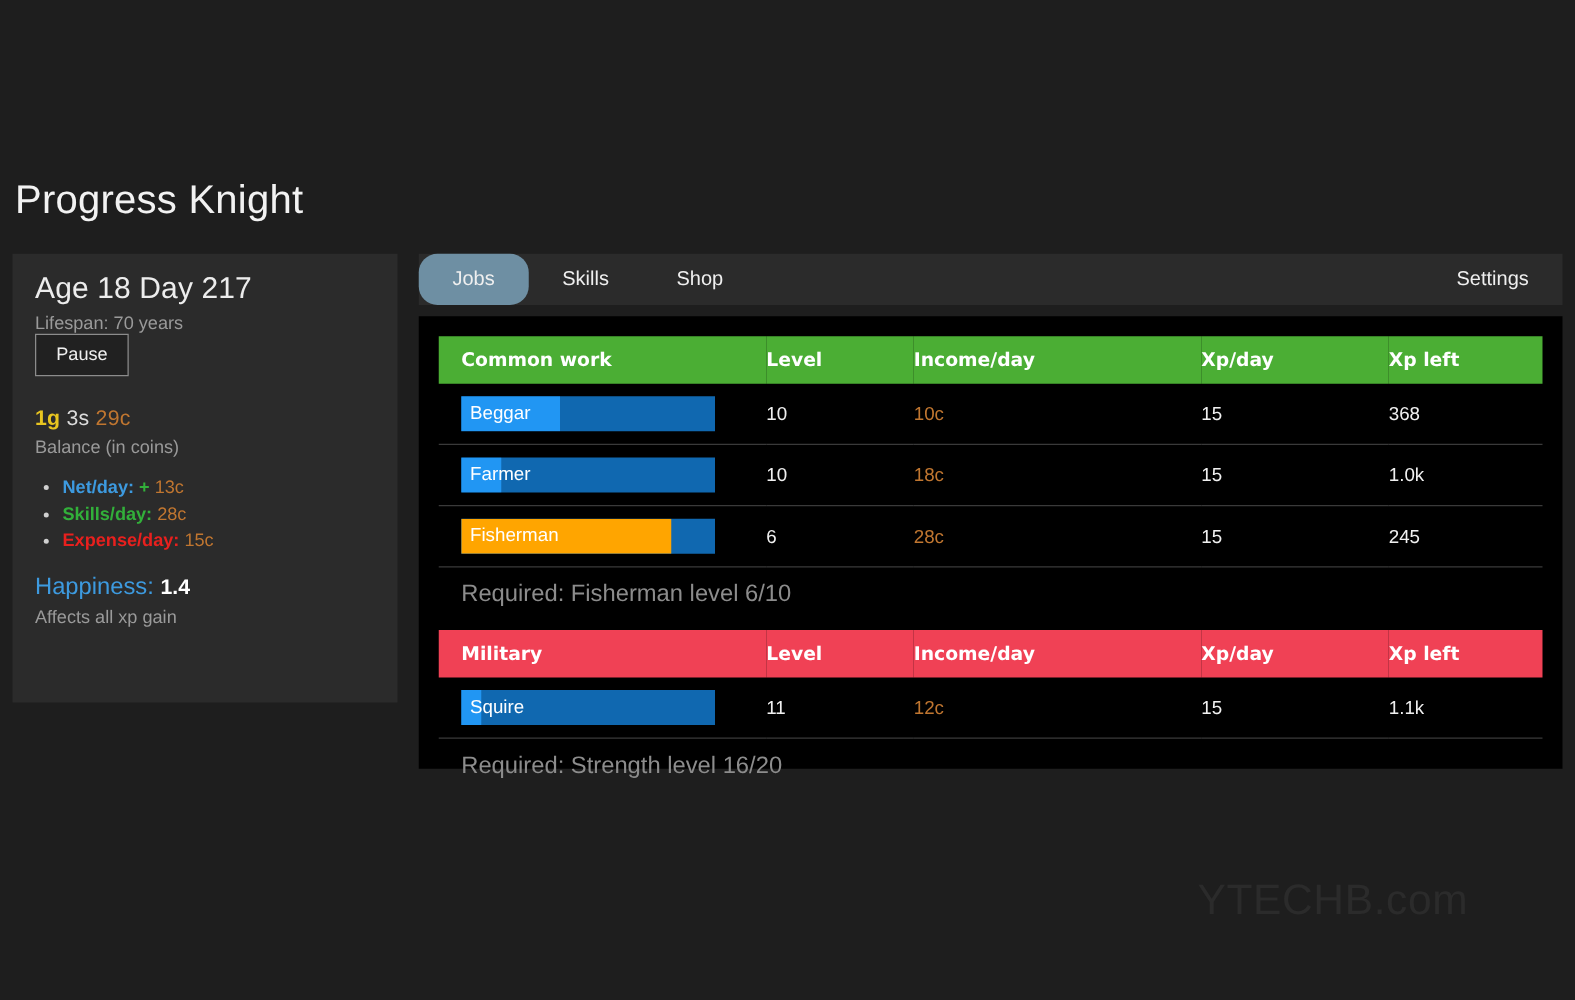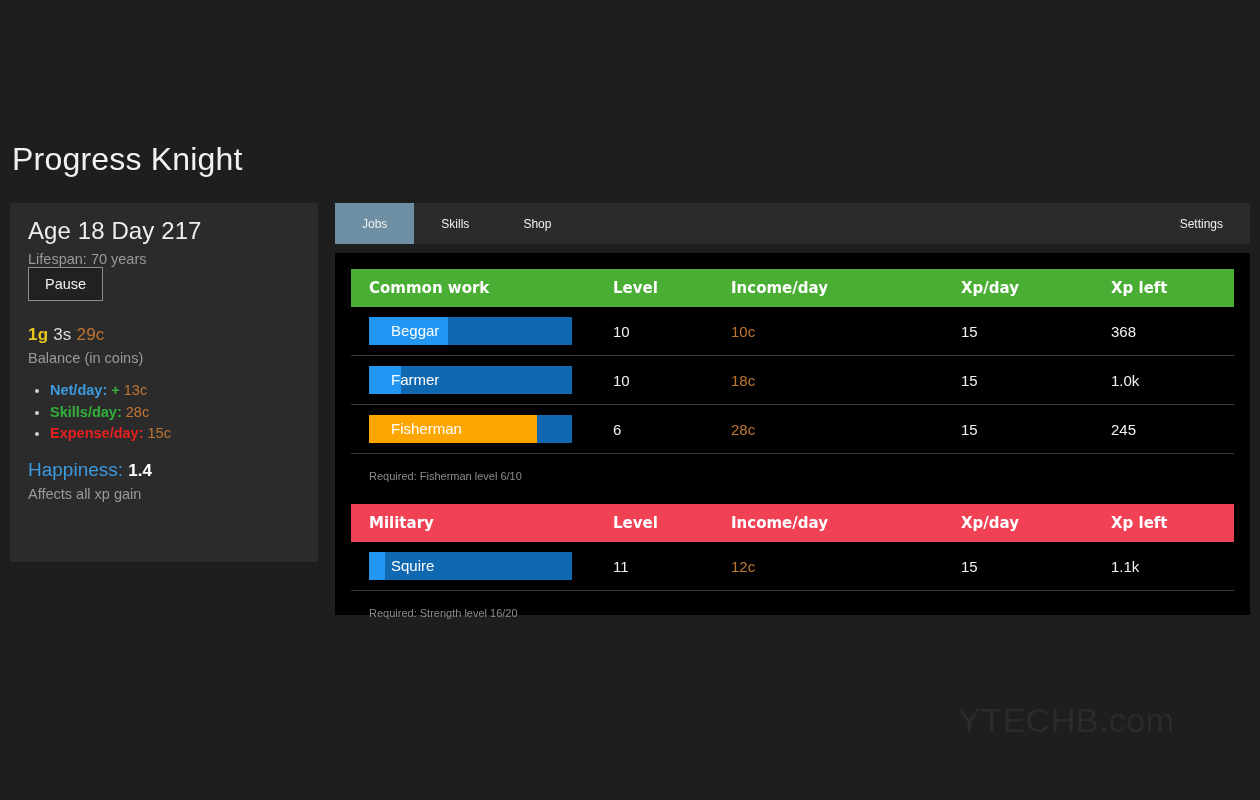--- a/index.html
+++ b/index.html
@@ -115,24 +115,25 @@
     width: 915px;
     height: 41px;
     background: #2b2b2b;
     display: flex;
     align-items: stretch;
   }
   .tab {
     display: flex;
     align-items: center;
     padding: 0 27px;
-    font-size: 12px;
+    font-size: 16px;
     color: #efefef;
     font-family: "Liberation Sans", sans-serif;
     cursor: pointer;
+    border-radius: 15px;
   }
   .tab.active { background: #6e8fa3; }
   #tab-spacer { flex: 1; }
 
   
   #jobs-panel {
     position: absolute;
     left: 335px;
     top: 253px;
     width: 915px;
@@ -185,34 +186,34 @@
     overflow: hidden;
   }
   .progressbar .fill {
     position: absolute;
     left: 0; top: 0; bottom: 0;
     background: #2196f3;
   }
   .progressbar.active .fill { background: #ffa500; }
   .progressbar .plabel {
     position: absolute;
-    left: 22px;
+    left: 7px;
     top: 0;
     height: 28px;
     line-height: 28px;
     font-size: 15px;
     color: #ffffff;
     white-space: nowrap;
     font-family: "Liberation Sans", sans-serif;
   }
 
   tr.req-row td {
     height: 44px;
     vertical-align: middle;
-    font-size: 11px;
+    font-size: 19px;
     color: #8c8c8c;
     padding-left: 18px;
     font-family: "Liberation Sans", sans-serif;
     border-bottom: none;
   }
   .spacer-row td { height: 6px; border: none; }
 
   
   #watermark {
     position: absolute;

